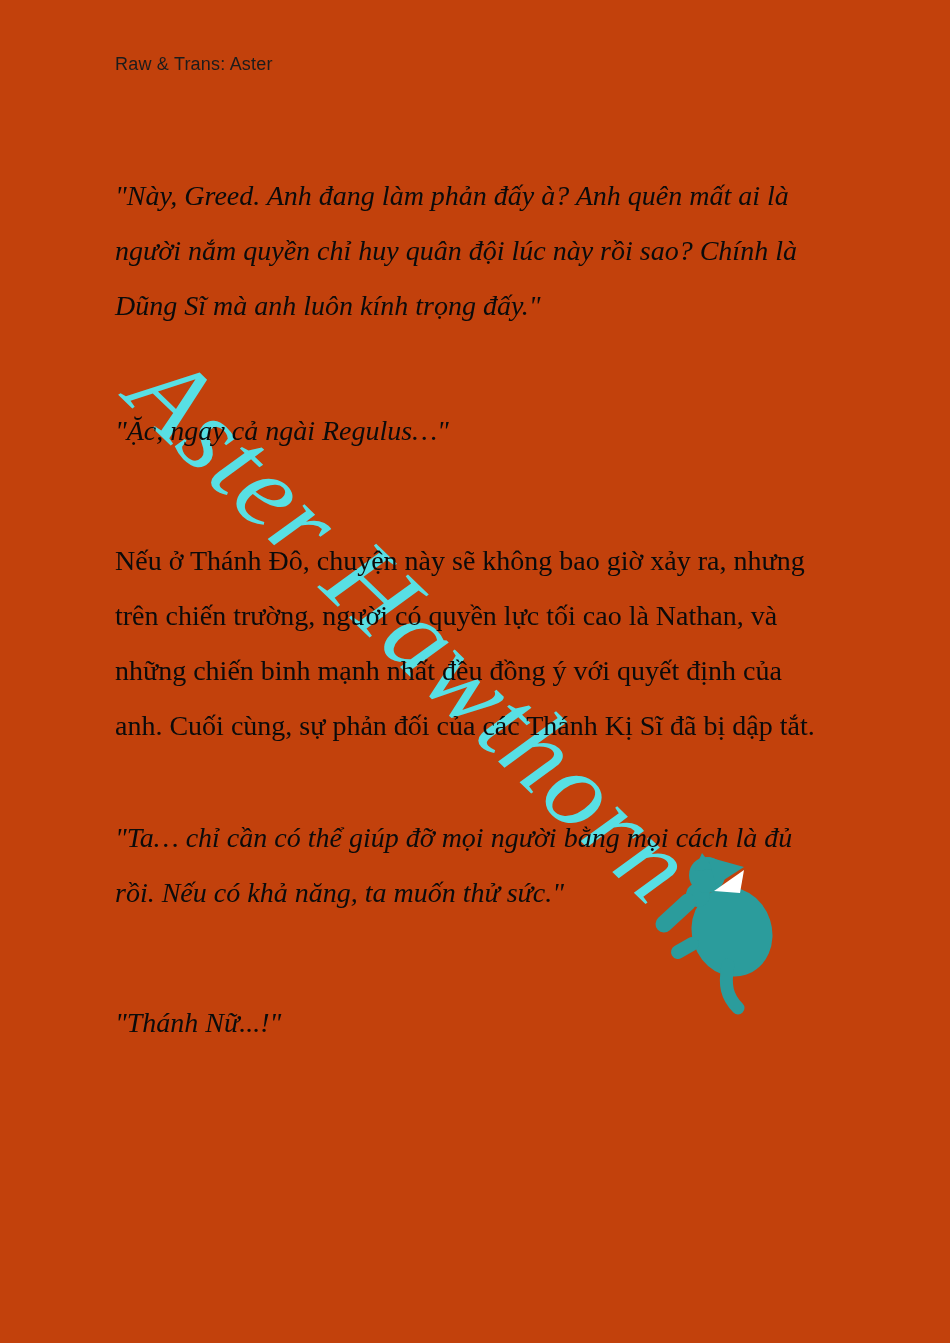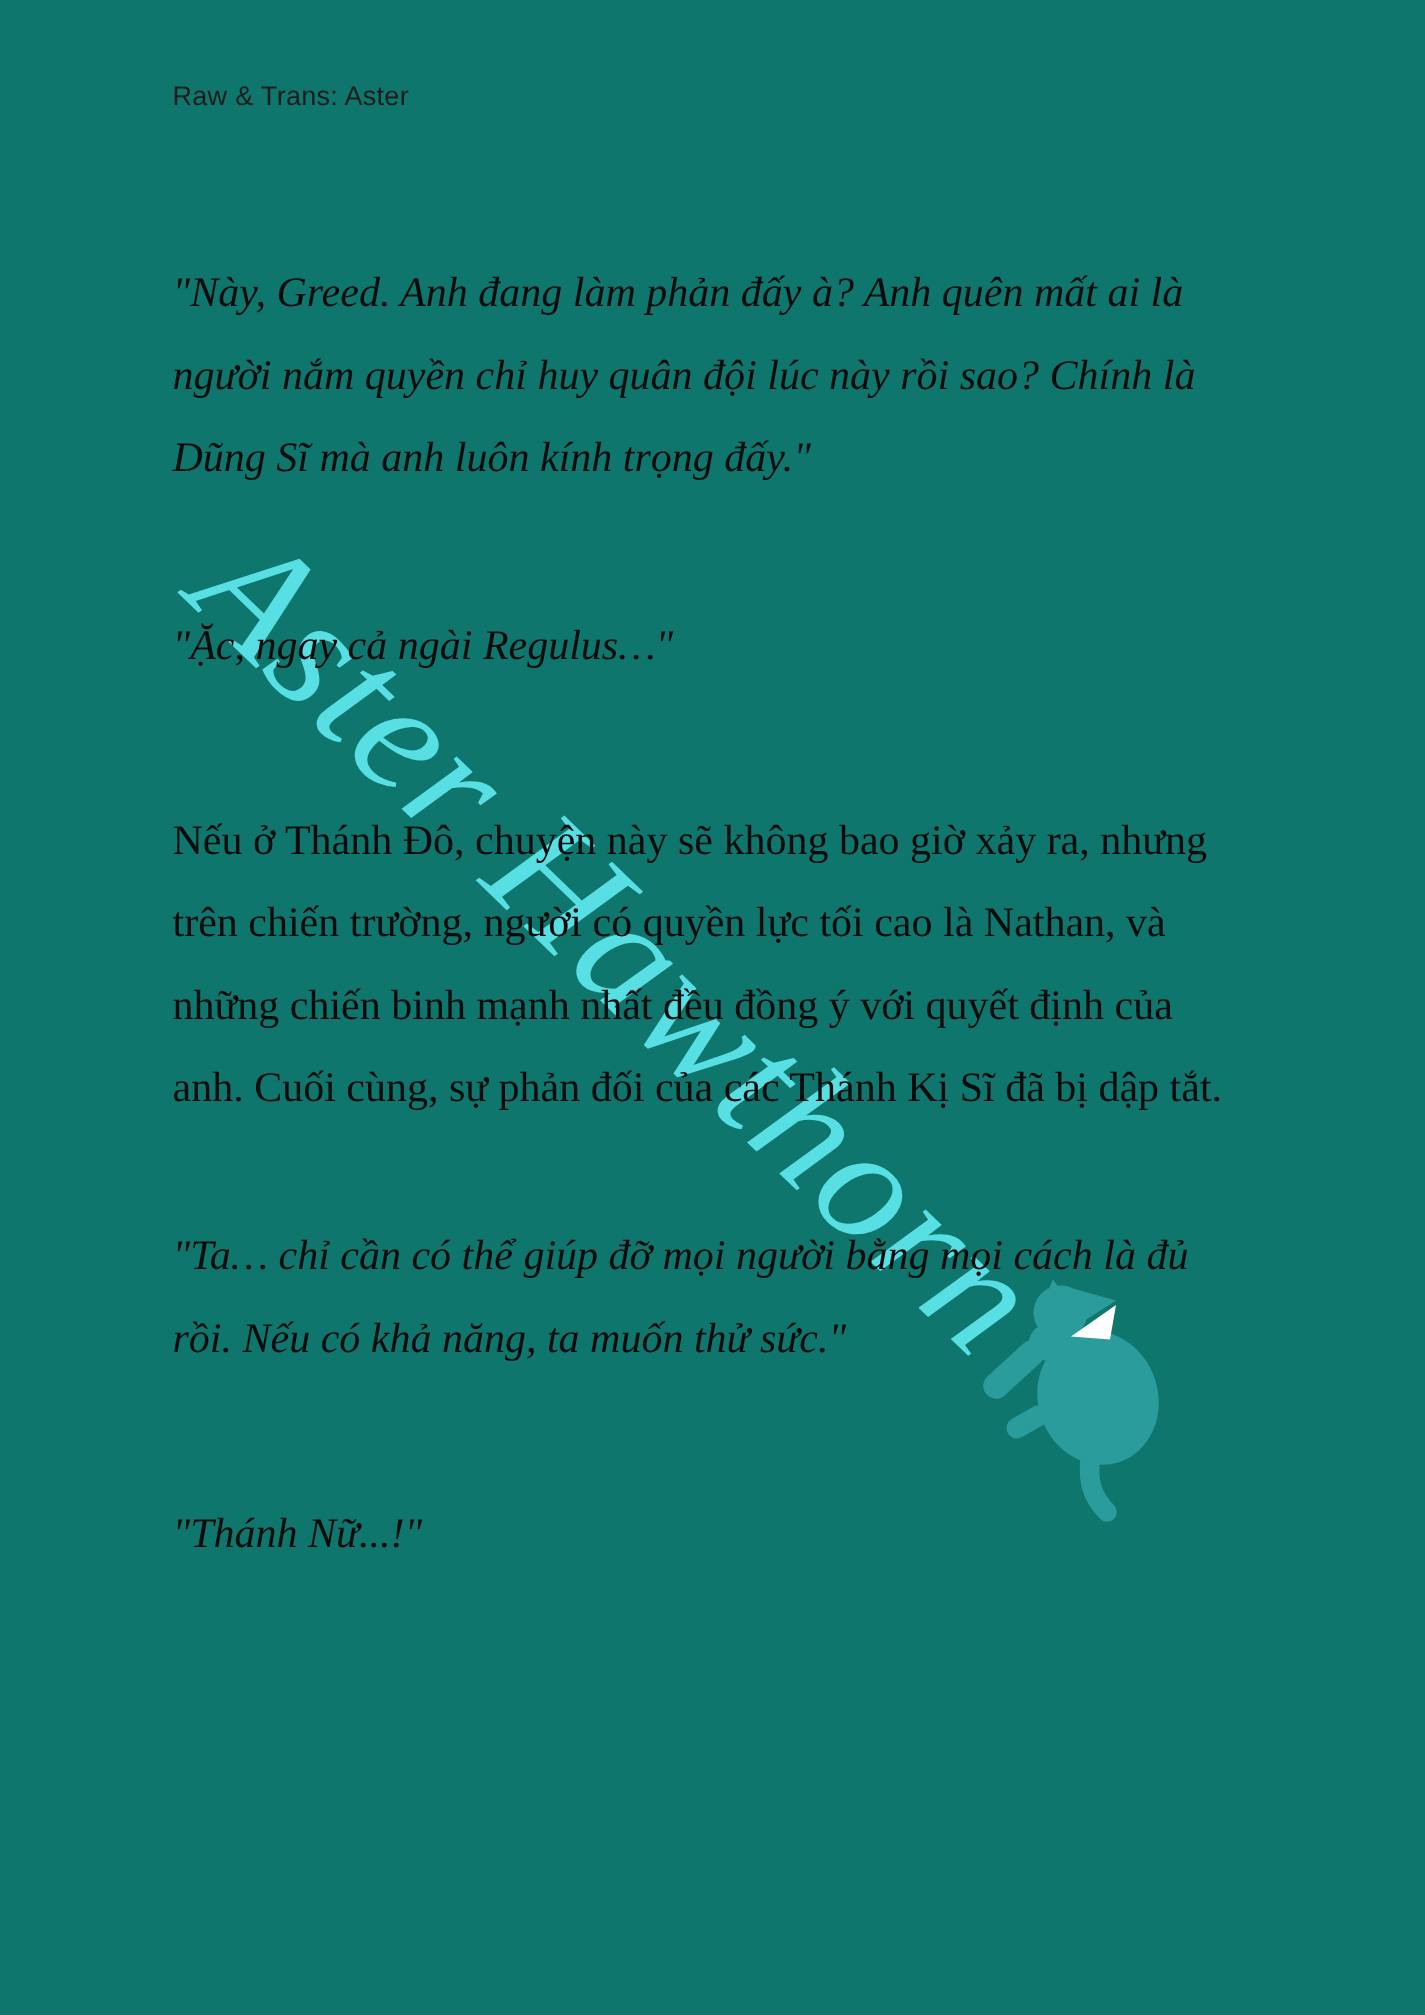--- a/index.html
+++ b/index.html
@@ -1,21 +1,21 @@
 <!DOCTYPE html>
 <html><head>
 <meta charset="utf-8">
 <style>
   html, body { margin: 0; padding: 0; background: #e8e8e8; }
   .page {
     position: relative;
     width: 950px;
     height: 1343px;
     margin: 0 auto;
-    background: #0f766e;
+    background: #c2410c;
     overflow: hidden;
     font-family: "Liberation Serif", "DejaVu Serif", serif;
   }
   .credit {
     position: absolute;
     left: 115px;
     top: 54px;
     font-family: "Liberation Sans", "DejaVu Sans", sans-serif;
     font-size: 18px;
     color: #1c1c1c;

